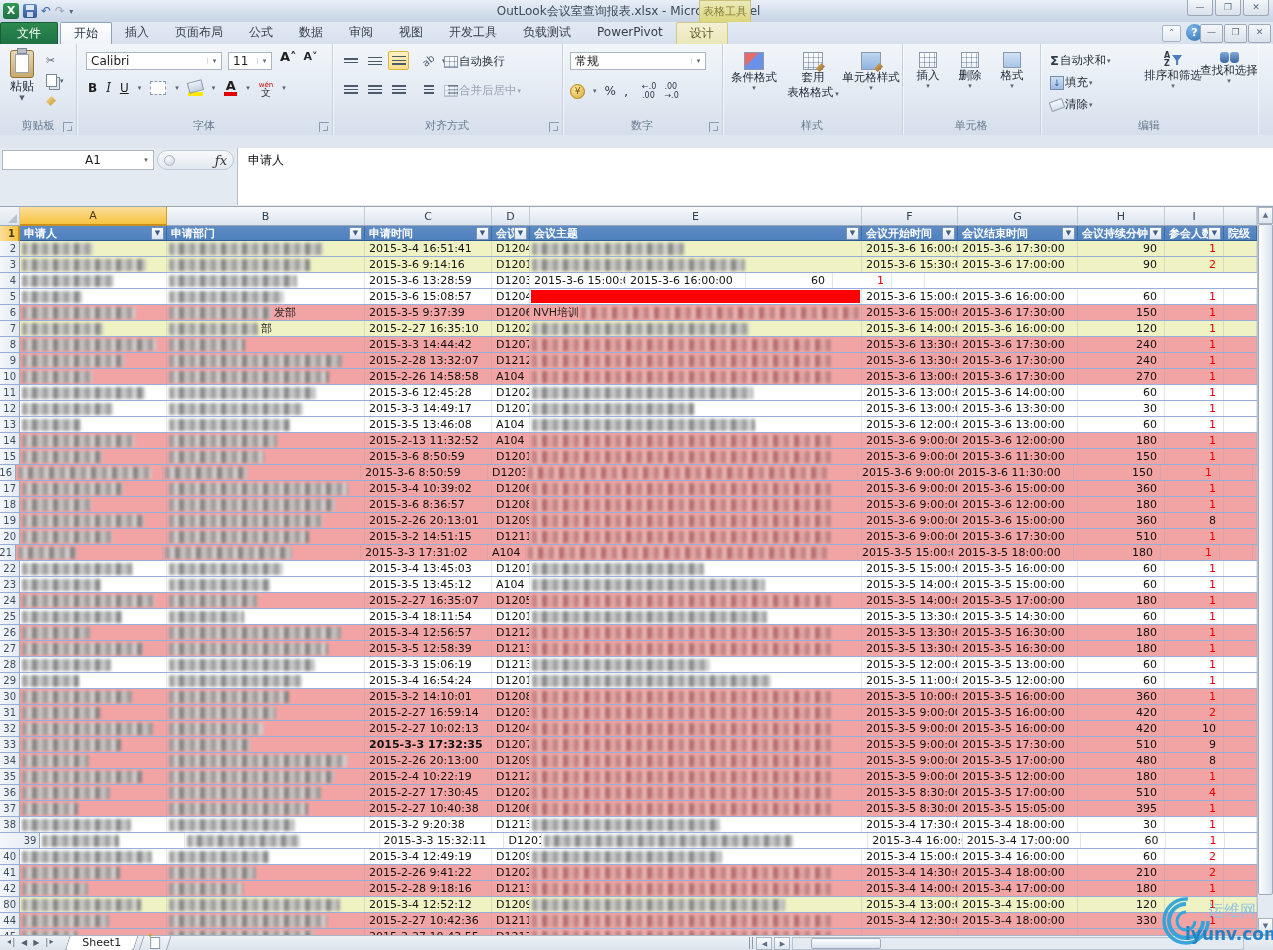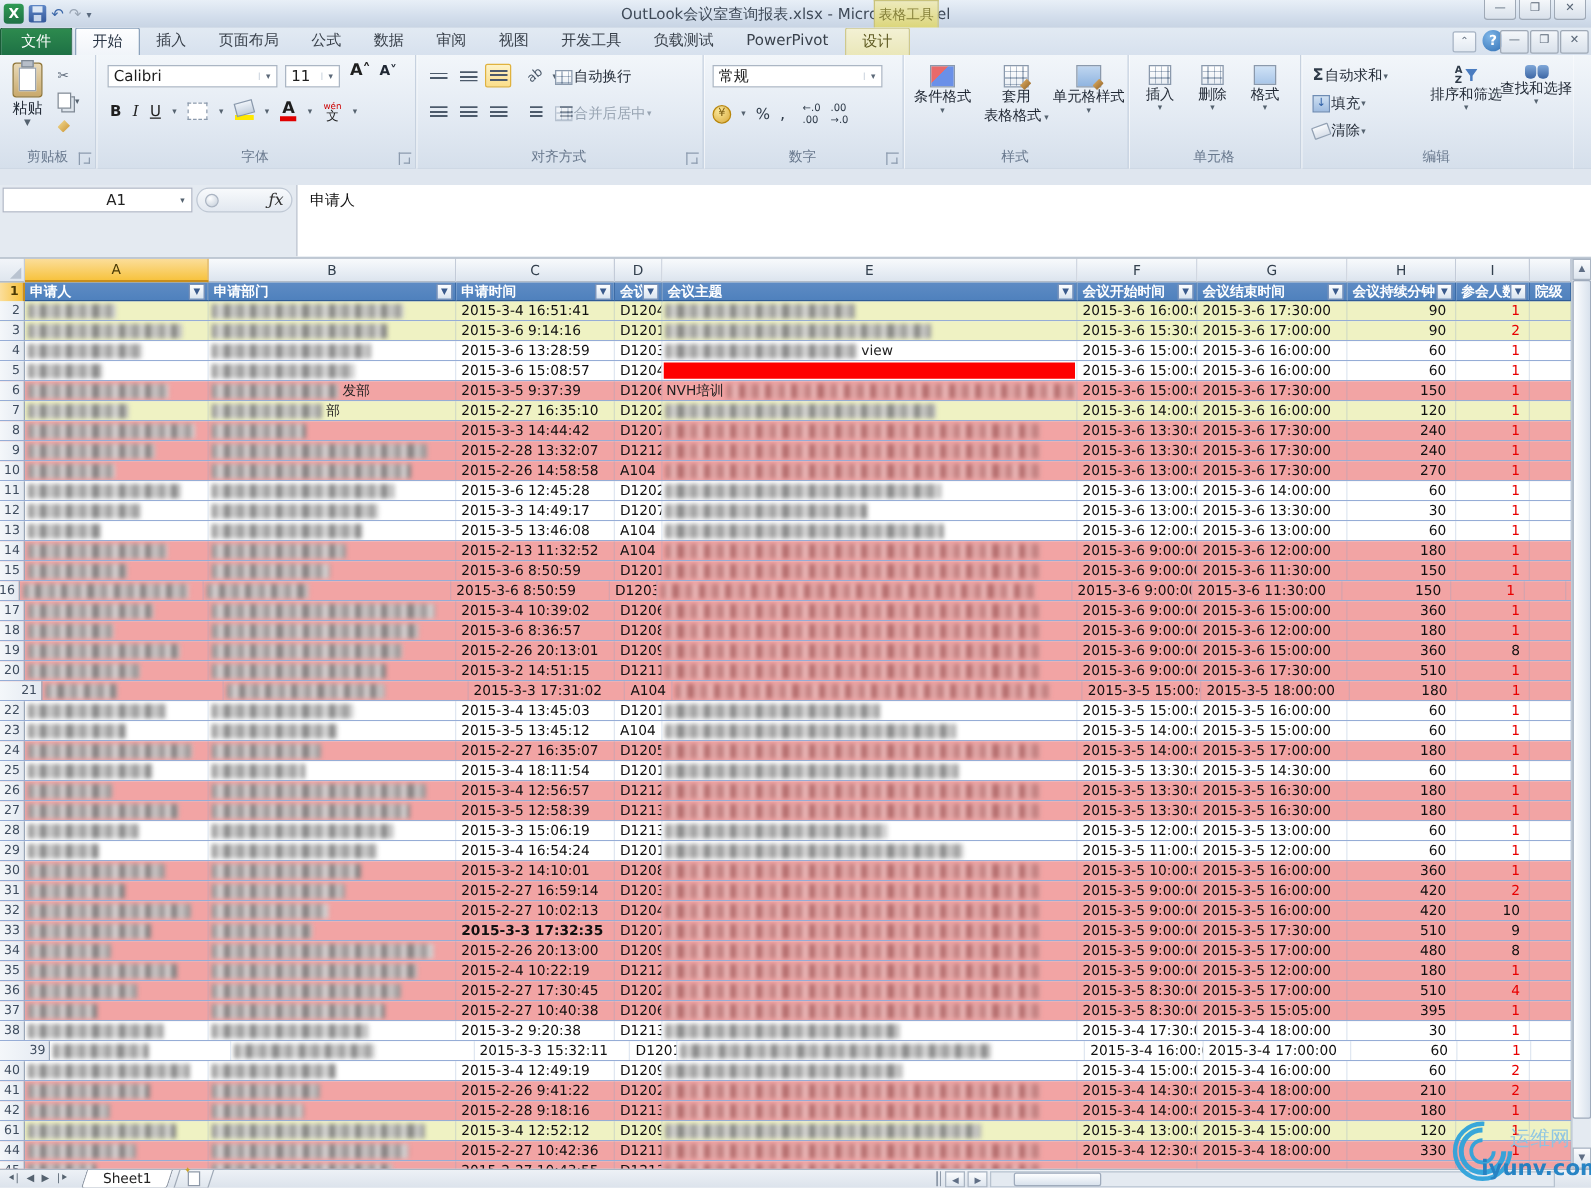--- a/index.html
+++ b/index.html
@@ -530,24 +530,20 @@
       </div>
       <div class="dcell" style="width: 198px;">
         <div class="mz" style="width: 128px;"></div>
       </div>
       <div class="dcell pl" style="width: 127px;">
         <div>2015-3-6 13:28:59</div>
       </div>
       <div class="dcell pl" style="width: 38px;">
         <div>D1203</div>
       </div>
-      <div class="dcell" style="width: 332px;">
-        <div class="mz" style="width: 154px;"></div>
-        <div class="frag">view</div>
-      </div>
       <div class="dcell pl" style="width: 96px;">
         <div>2015-3-6 15:00:00</div>
       </div>
       <div class="dcell pl" style="width: 120px;">
         <div>2015-3-6 16:00:00</div>
       </div>
       <div class="dcell pr" style="width: 87px;">
         <div>60</div>
       </div>
       <div class="dcell pr redtxt" style="width: 59px;">
@@ -1048,21 +1044,21 @@
       </div>
       <div class="dcell pr" style="width: 87px;">
         <div>510</div>
       </div>
       <div class="dcell pr redtxt" style="width: 59px;">
         <div>1</div>
       </div>
       <div class="dcell" style="width: 33px;"></div>
     </div>
     <div class="drow pink">
-      <div class="dcell gut" style="width: 34px;">21</div>
+      <div class="dcell gut" style="width: 16px;">21</div>
       <div class="dcell" style="width: 147px;">
         <div class="mz" style="width: 58px;"></div>
       </div>
       <div class="dcell" style="width: 198px;">
         <div class="mz" style="width: 127px;"></div>
       </div>
       <div class="dcell pl" style="width: 127px;">
         <div>2015-3-3 17:31:02</div>
       </div>
       <div class="dcell pl" style="width: 38px;">
@@ -1730,21 +1726,21 @@
       </div>
       <div class="dcell pr" style="width: 87px;">
         <div>180</div>
       </div>
       <div class="dcell pr redtxt" style="width: 59px;">
         <div>1</div>
       </div>
       <div class="dcell" style="width: 33px;"></div>
     </div>
     <div class="drow yellow">
-      <div class="dcell gut" style="width: 20px;">61</div>
+      <div class="dcell gut" style="width: 20px;">80</div>
       <div class="dcell" style="width: 147px;">
         <div class="mz" style="width: 119px;"></div>
       </div>
       <div class="dcell" style="width: 198px;">
         <div class="mz" style="width: 171px;"></div>
       </div>
       <div class="dcell pl" style="width: 127px;">
         <div>2015-3-4 12:52:12</div>
       </div>
       <div class="dcell pl" style="width: 38px;">

